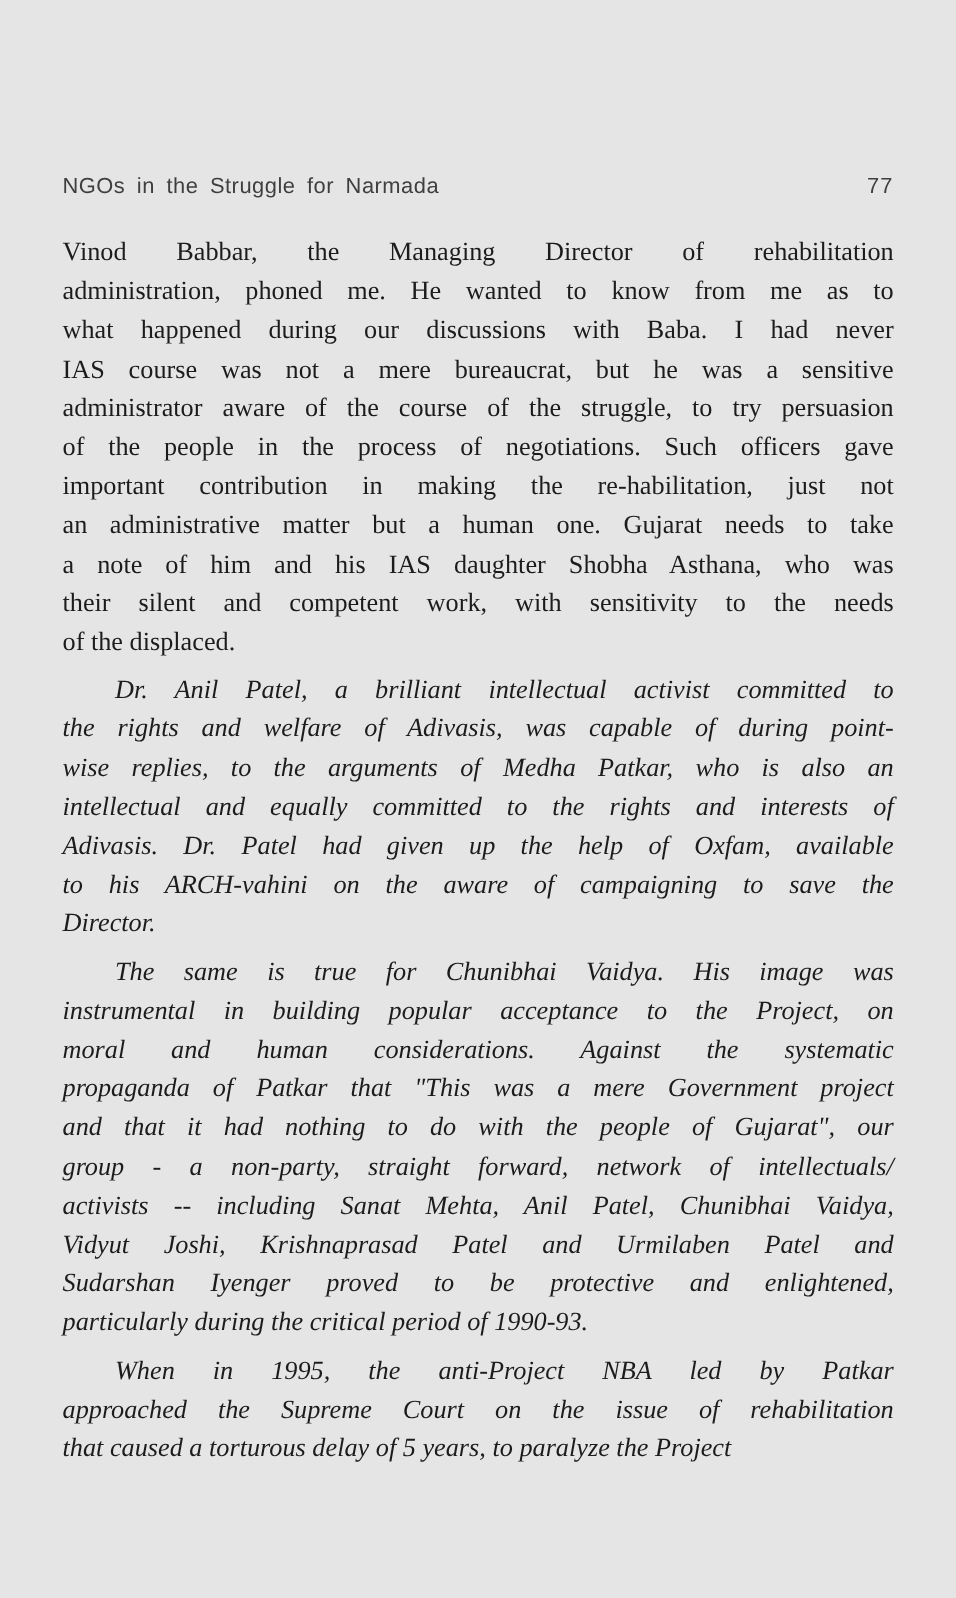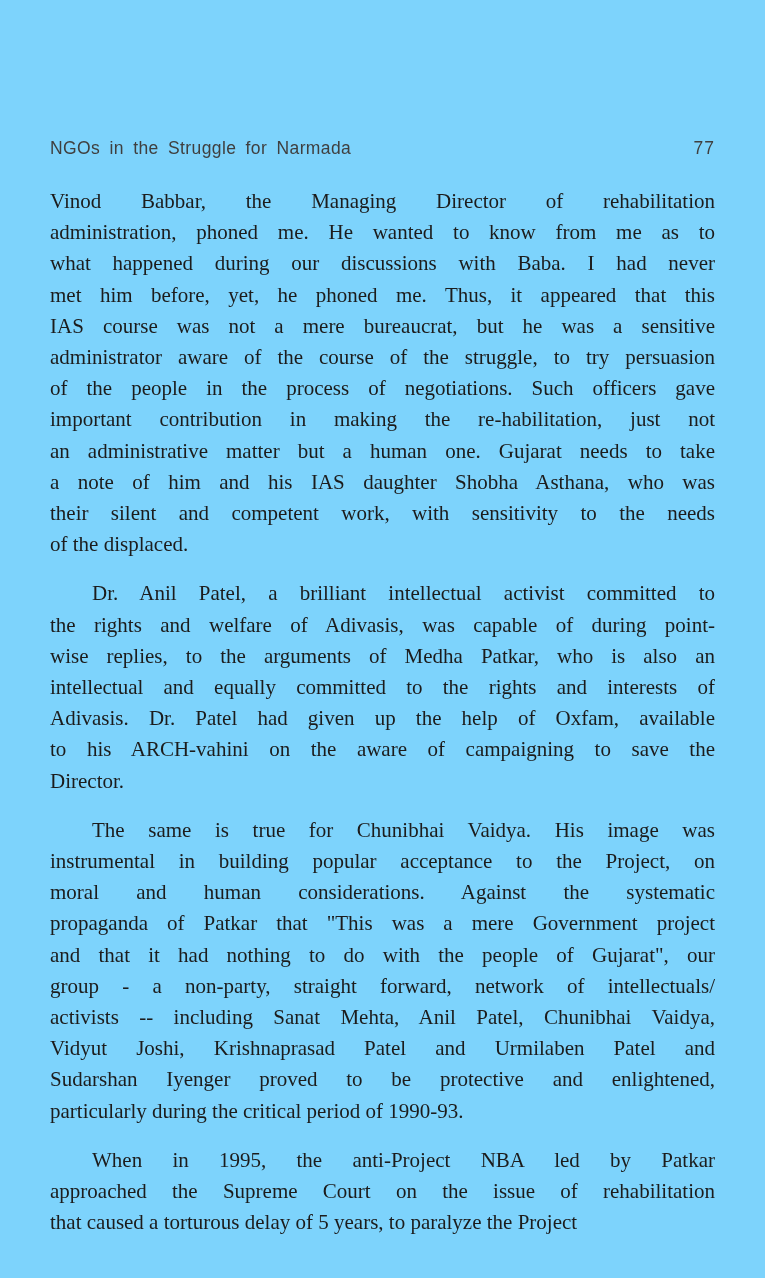--- a/index.html
+++ b/index.html
@@ -4,21 +4,21 @@
 <style>
   html, body {
     margin: 0;
     padding: 0;
     background: #ffffff;
   }
   .page {
     position: relative;
     width: 765px;
     height: 1278px;
-    background: #7dd3fc;
+    background: #e5e5e5;
     box-sizing: border-box;
     padding: 137px 50px 0 50px;
     overflow: hidden;
   }
   .running-header {
     display: flex;
     justify-content: space-between;
     align-items: baseline;
     font-family: "Liberation Sans", sans-serif;
     font-size: 17.5px;
@@ -32,21 +32,21 @@
     word-spacing: normal;
   }
   .page-body {
     margin-top: 27px;
     font-family: "Liberation Serif", "DejaVu Serif", serif;
     font-size: 21px;
     line-height: 31.2px;
     color: #1c1c1c;
   }
   .para { margin: 0; }
-  .para.indented { margin-top: 18px; }
+  .para.indented { margin-top: 7px; font-style: italic; }
   .para.indented .line:first-child { text-indent: 42px; }
   .line {
     text-align: justify;
     text-align-last: justify;
     white-space: normal;
   }
   .line.last {
     text-align: center;
     text-align-last: left;
   }
@@ -60,21 +60,20 @@
     <span class="running-title">NGOs in the Struggle for Narmada</span>
     <span class="page-number">77</span>
   </div>
 
   <div class="page-body">
 
     <div class="para">
       <div class="line">Vinod Babbar, the Managing Director of rehabilitation</div>
       <div class="line">administration, phoned me. He wanted to know from me as to</div>
       <div class="line">what happened during our discussions with Baba. I had never</div>
-      <div class="line">met him before, yet, he phoned me. Thus, it appeared that this</div>
       <div class="line">IAS course was not a mere bureaucrat, but he was a sensitive</div>
       <div class="line">administrator aware of the course of the struggle, to try persuasion</div>
       <div class="line">of the people in the process of negotiations. Such officers gave</div>
       <div class="line">important contribution in making the re-habilitation, just not</div>
       <div class="line">an administrative matter but a human one. Gujarat needs to take</div>
       <div class="line">a note of him and his IAS daughter Shobha Asthana, who was</div>
       <div class="line">their silent and competent work, with sensitivity to the needs</div>
       <div class="line last">of the displaced.</div>
     </div>
 

